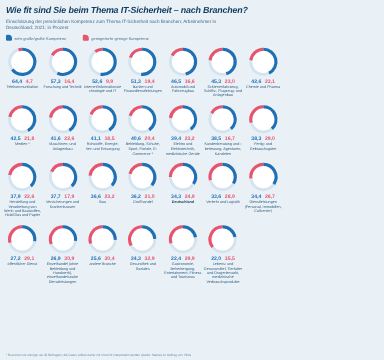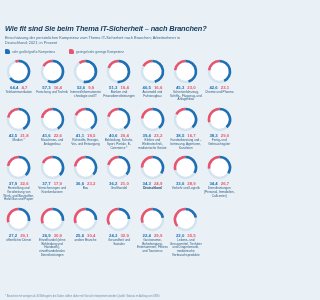--- a/index.html
+++ b/index.html
@@ -12,21 +12,20 @@
     position: relative;
   }
   .header { padding: 4px 5px 0 5px; }
   .title {
     font-size: 7.4px;
     font-weight: bold;
     font-style: italic;
     color: #123a5c;
     letter-spacing: -0.15px;
     line-height: 9px;
-    margin-top: 20px;
   }
   .subtitle {
     margin-top: 2px;
     font-size: 3.9px;
     line-height: 5px;
     color: #3e6a8c;
     max-width: 196px;
   }
   .legend {
     display: flex;

